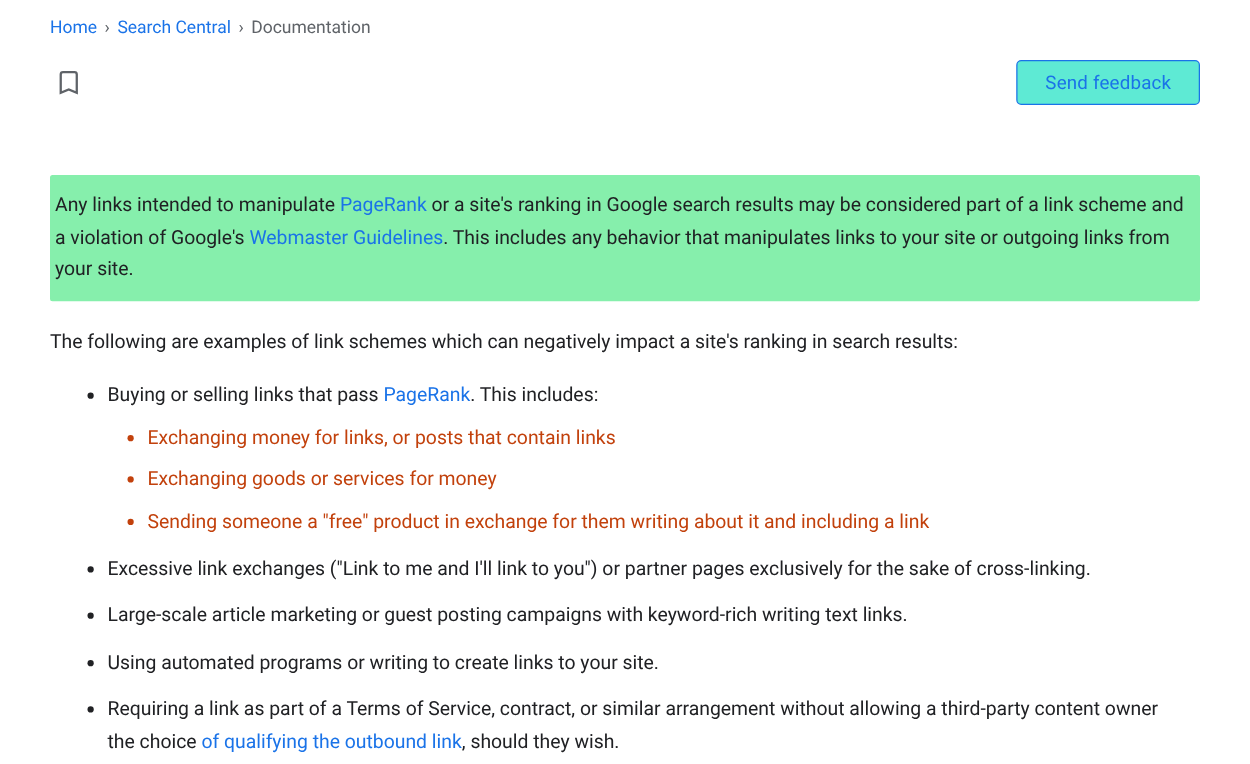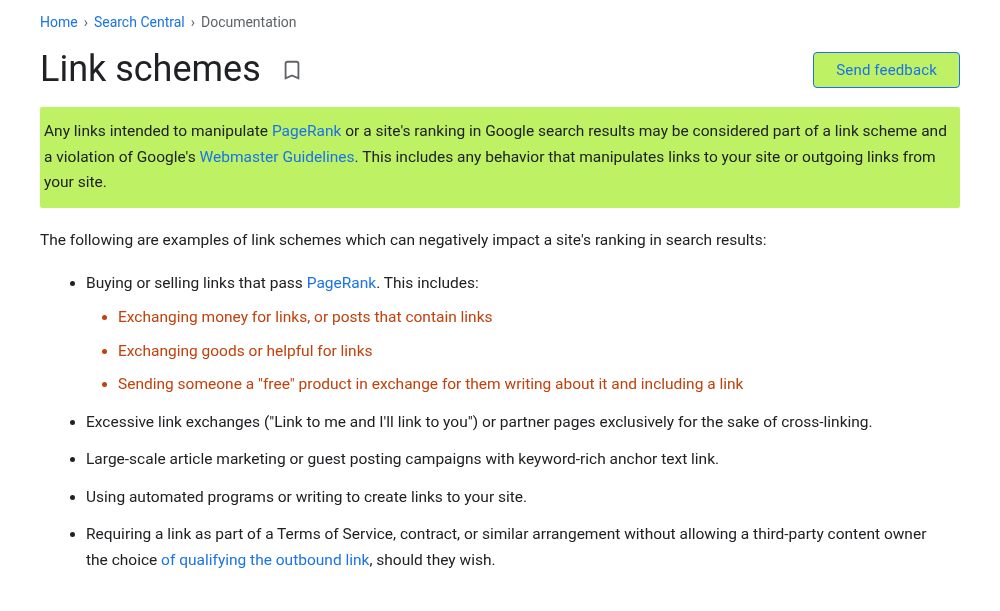--- a/index.html
+++ b/index.html
@@ -104,39 +104,40 @@
     .bookmark-btn svg {
       width: 22px;
       height: 22px;
       fill: none;
       stroke: #5f6368;
       stroke-width: 2;
     }
 
     .send-feedback-btn {
       border: 1px solid #1a73e8;
-      background: #bef264;
+      background: #5eead4;
       color: #1a73e8;
       font-size: 15px;
       padding: 8px 22px;
       border-radius: 4px;
       cursor: pointer;
       font-family: inherit;
       letter-spacing: 0.01em;
     }
 
     .content {
       padding: 0 40px 40px 40px;
     }
 
     .highlight-block {
-      background: #bef264;
+      background: #86efac;
       padding: 12px 4px;
       margin-bottom: 20px;
       border-radius: 2px;
+      margin-top: 40px;
     }
 
     .highlight-block p {
       font-size: 15.5px;
       line-height: 1.65;
       color: #202124;
     }
 
     .intro-para {
       font-size: 15.5px;
@@ -184,21 +185,20 @@
     <a href="#" class="link">Home</a>
     <span class="breadcrumb-separator">›</span>
     <a href="#" class="link">Search Central</a>
     <span class="breadcrumb-separator">›</span>
     <span>Documentation</span>
   </nav>
 </div>
 
 <div class="header-row">
   <div class="header-left">
-    <h1 class="page-title">Link schemes</h1>
     <button class="bookmark-btn" title="Bookmark">
       <svg viewBox="0 0 24 24" xmlns="http://www.w3.org/2000/svg">
         <path d="M17 3H7c-1.1 0-2 .9-2 2v16l7-3 7 3V5c0-1.1-.9-2-2-2z"></path>
       </svg>
     </button>
   </div>
   <button class="send-feedback-btn">Send feedback</button>
 </div>
 
 <div class="content">
@@ -212,32 +212,32 @@
   <p class="intro-para">The following are examples of link schemes which can negatively impact a site's ranking in search results:</p>
 
   <ul class="main-list">
     <li>
       <span>Buying or selling links that pass <a href="#" class="link">PageRank</a>. This includes:</span>
       <ul class="sub-list">
         <li>
           <span>Exchanging money for links, or posts that contain links</span>
         </li>
         <li>
-          <span>Exchanging goods or helpful for links</span>
+          <span>Exchanging goods or services for money</span>
         </li>
         <li>
           <span>Sending someone a "free" product in exchange for them writing about it and including a link</span>
         </li>
       </ul>
     </li>
     <li>
       <span>Excessive link exchanges ("Link to me and I'll link to you") or partner pages exclusively for the sake of cross-linking.</span>
     </li>
     <li>
-      <span>Large-scale article marketing or guest posting campaigns with keyword-rich anchor text link.</span>
+      <span>Large-scale article marketing or guest posting campaigns with keyword-rich writing text links.</span>
     </li>
     <li>
       <span>Using automated programs or writing to create links to your site.</span>
     </li>
     <li>
       <span>Requiring a link as part of a Terms of Service, contract, or similar arrangement without allowing a third-party content owner the choice <a href="#" class="link">of qualifying the outbound link</a>, should they wish.</span>
     </li>
   </ul>
 
 </div>

